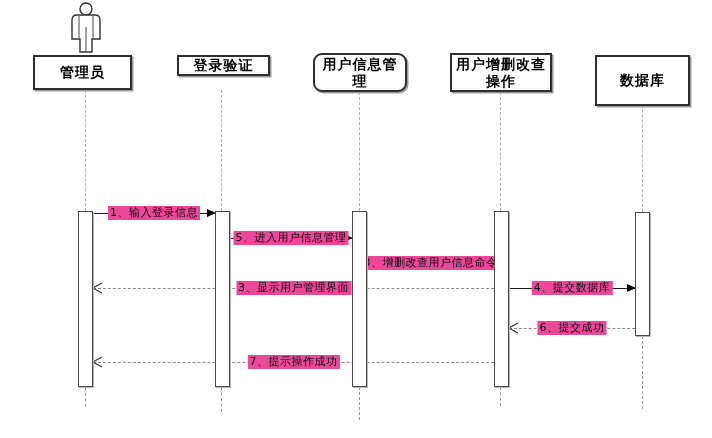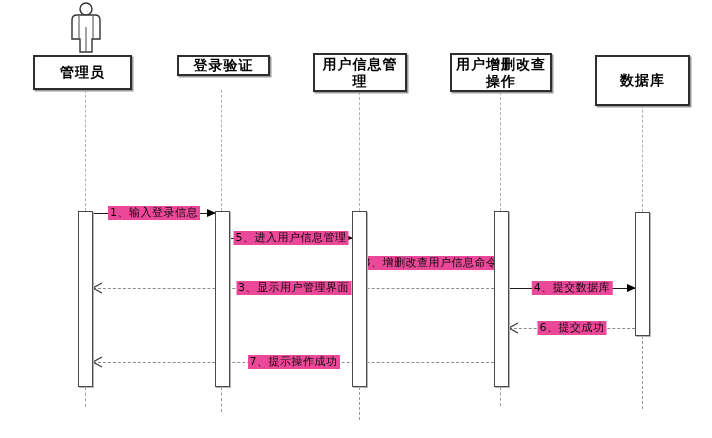--- a/index.html
+++ b/index.html
@@ -66,21 +66,21 @@
   <div class="lifeline dark" style="left:359px;top:387px;height:33px;"></div>
   <div class="lifeline dark" style="left:500px;top:387px;height:19px;"></div>
   <div class="lifeline dark" style="left:642px;top:336px;height:73px;"></div>
 
   <div class="pbox" style="left:33px;top:55px;width:99px;height:35px;">
     <span>管理员</span>
   </div>
   <div class="pbox" style="left:177px;top:55px;width:93px;height:21px;">
     <span>登录验证</span>
   </div>
-  <div class="pbox" style="left:313px;top:53px;width:94px;height:39px;padding:0 5px;">
+  <div class="pbox" style="left:313px;top:53px;width:94px;height:39px;padding:0 5px;border-radius:9px;">
     <span>用户信息管理</span>
   </div>
   <div class="pbox" style="left:450px;top:53px;width:102px;height:39px;padding:0 4px;">
     <span>用户增删改查操作</span>
   </div>
   <div class="pbox" style="left:595px;top:55px;width:95px;height:51px;">
     <span>数据库</span>
   </div>
 
   <div class="msg" style="left:93px;top:213px;width:122px;">

